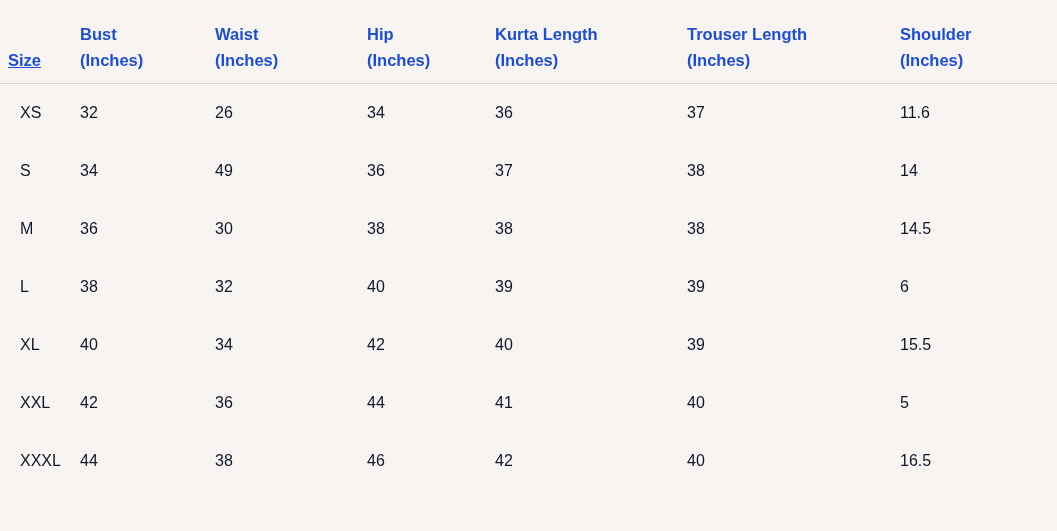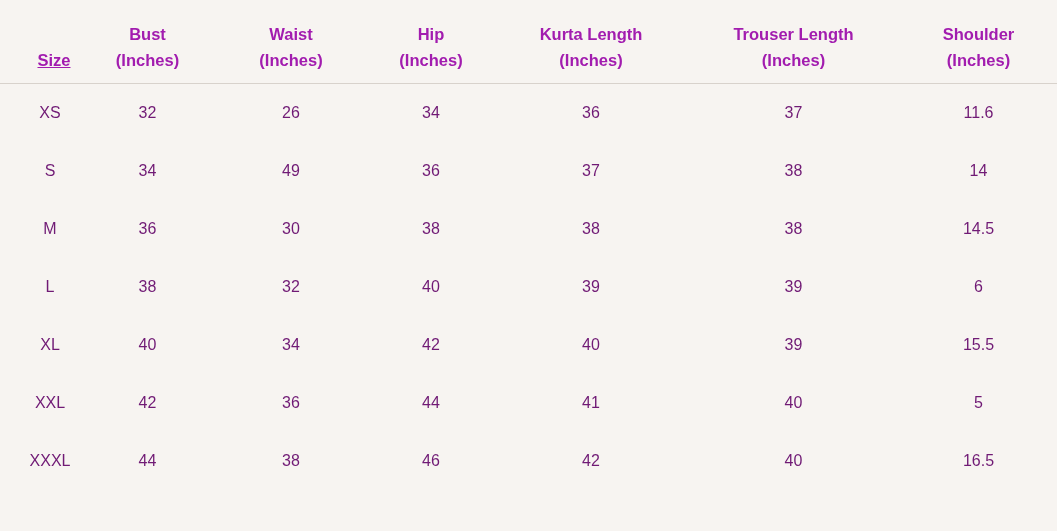--- a/index.html
+++ b/index.html
@@ -21,53 +21,53 @@
     padding: 0;
     background: #f7f4f1;
     position: relative;
   }
   table.chart-table {
     border-collapse: collapse;
     width: 1057px;
     table-layout: fixed;
   }
   table.chart-table th {
-    text-align: center;
+    text-align: left;
     vertical-align: bottom;
     font-weight: bold;
     font-size: 16.5px;
     line-height: 1.55;
-    color: #a21caf;
+    color: #1d4ed8;
     padding: 0 0 10px 0;
     border-bottom: 1px solid #d8d2cc;
   }
   table.chart-table th .hdr-line {
     display: block;
     white-space: nowrap;
   }
   table.chart-table td {
-    text-align: center;
+    text-align: left;
     vertical-align: middle;
     font-weight: normal;
     font-size: 16px;
-    color: #701a75;
+    color: #0f172a;
     padding: 0;
     height: 58px;
     border: none;
   }
   
   col.c-size   { width: 80px; }
   col.c-bust   { width: 135px; }
   col.c-waist  { width: 152px; }
   col.c-hip    { width: 128px; }
   col.c-kurta  { width: 192px; }
   col.c-trouser{ width: 213px; }
   col.c-shoulder{ width: 157px; }
   .pad-left-cell { padding-left: 20px !important; }
-  thead tr th:first-child { padding-left: 28px; text-decoration: underline; }
+  thead tr th:first-child { padding-left: 8px; text-decoration: underline; }
   
   .header-spacer { height: 22px; }
 </style>
 </head>
 <body>
 
 <div class="size-chart">
   <div class="header-spacer"></div>
   <table class="chart-table">
     <colgroup>

